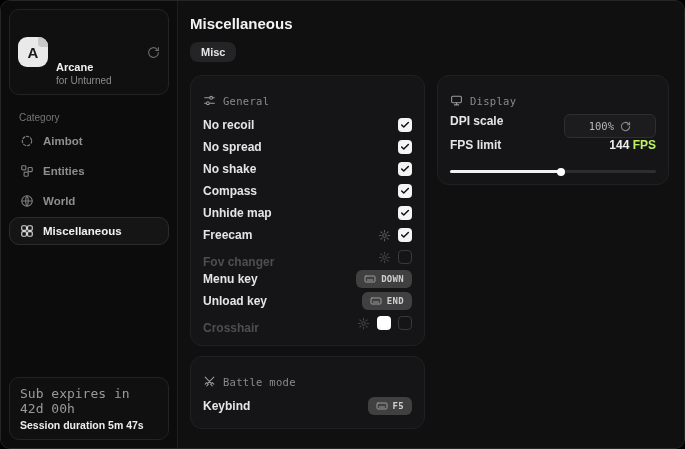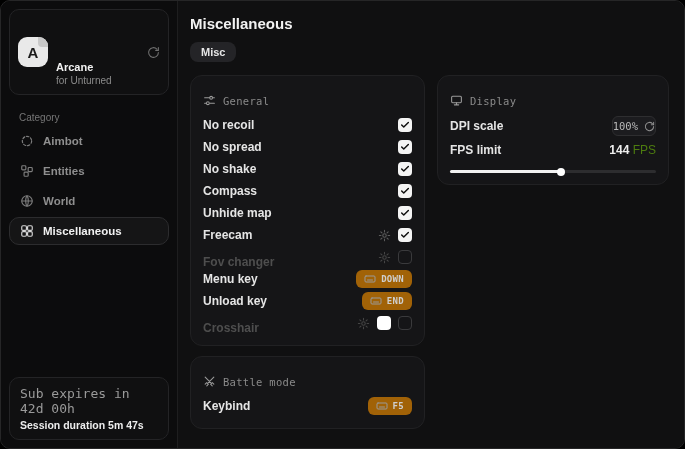--- a/index.html
+++ b/index.html
@@ -63,35 +63,35 @@
   .checkbox{
     width:14px; height:14px; border-radius:4px; background:#f4f4f4;
     display:flex; align-items:center; justify-content:center; cursor:pointer;
   }
   .checkbox svg{ stroke:#111; }
   .checkbox.unchecked{ background:transparent; border:1.5px solid #3a3a3c; }
   .row-gear{ display:flex; color:#5c5c5c; cursor:pointer; }
   .row.disabled .row-gear{ color:#454545; }
   .swatch{ width:14px; height:14px; border-radius:4px; background:#ffffff; cursor:pointer; }
   .key-badge{
-    display:flex; align-items:center; gap:5px; background:#a16207; border-radius:6px;
+    display:flex; align-items:center; gap:5px; background:#404040; border-radius:6px;
     padding:3px 8px; cursor:pointer;text-align:center;
   }
   .key-badge .kicon{ display:flex; color:#9a9a9a; }
   .key-badge span{ font-family:"DejaVu Sans Mono", monospace; font-size:9px; font-weight:700; color:#cfcfcf; letter-spacing:.3px; }
   
-  .drow{ height:24px; display:flex; align-items:center; }
+  .drow{ height:24px; display:flex; }
   .dpi-control{
     margin-left:auto; display:flex; align-items:center; gap:6px;
-    background:#1c1c1f; border:1px solid #2e2e30; border-radius:6px; padding:3px 0; cursor:pointer;
+    background:#1c1c1f; border:1px solid #2e2e30; border-radius:6px; padding:3px 24px; cursor:pointer;
   }
   .dpi-control span{ font-size:10.5px; color:#b9b9b9; font-family:"DejaVu Sans Mono", monospace; }
   .dpi-control .ricon{ display:flex; color:#8f8f8f; }
   .fps-value{ margin-left:auto; font-size:12px; font-weight:700; color:#ededed; }
-  .fps-unit{ color:#4d7c0f; font-weight:400; }
+  .fps-unit{ color:#bef264; font-weight:700; }
   .slider{ position:relative; height:3px; border-radius:2px; background:#2d2d2f; margin-top:8px; cursor:pointer; }
   .slider-fill{ position:relative; height:100%; border-radius:2px; background:#f2f2f2; }
   .slider-thumb{
     position:absolute; right:-4px; top:50%; transform:translateY(-50%);
     width:8px; height:8px; border-radius:50%; background:#ffffff; cursor:grab;
   }
   svg.i{ display:block; }
 </style>
 </head>
 <body>

